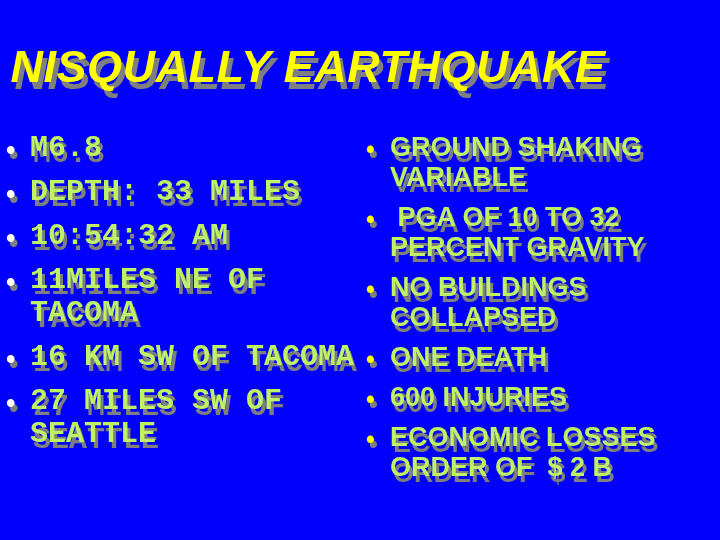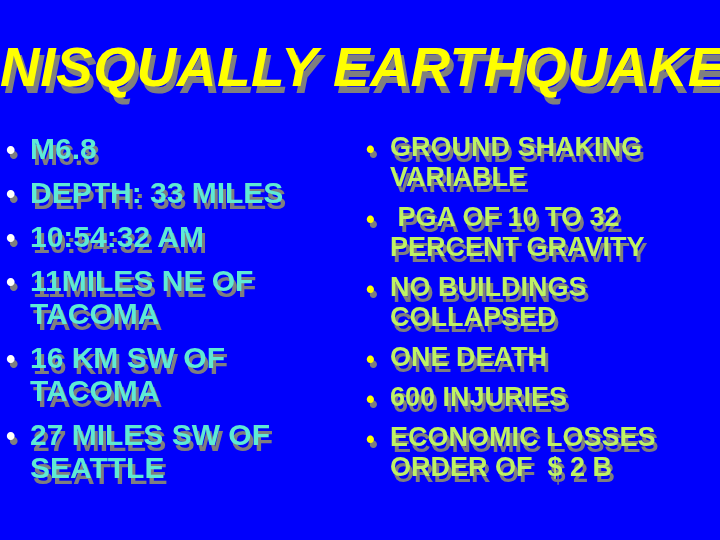--- a/index.html
+++ b/index.html
@@ -22,21 +22,21 @@
     box-sizing: border-box;
   }
 
   
   .title {
     position: absolute;
     left: 0;
     top: 42px;
     width: 616px;
     text-align: center;
-    font-size: 55px;
+    font-size: 45px;
     line-height: 50px;
     font-weight: bold;
     font-style: italic;
     letter-spacing: 0.5px;
     color: #ffff00;
     text-shadow: 4px 7px 0 #7f7f7f;
     white-space: nowrap;
   }
 
   
@@ -79,22 +79,23 @@
     line-height: 33px;
     margin-bottom: 11px;
   }
   .column-left .bullet-dot {
     font-size: 27px;
     color: #ffffff;
     text-shadow: 3px 5px 0 #7f7f7f;
     padding-top: 5px;
   }
   .column-left .bullet-text {
-    color: #5eead4;
+    color: #bef264;
     text-shadow: 3px 6px 0 #7f7f7f;
+    font-family: Liberation Mono, monospace;
   }
 
   
   .column-right .bullet-item {
     font-size: 27px;
     line-height: 30px;
     margin-bottom: 10px;
   }
   .column-right .bullet-dot {
     font-size: 25px;

